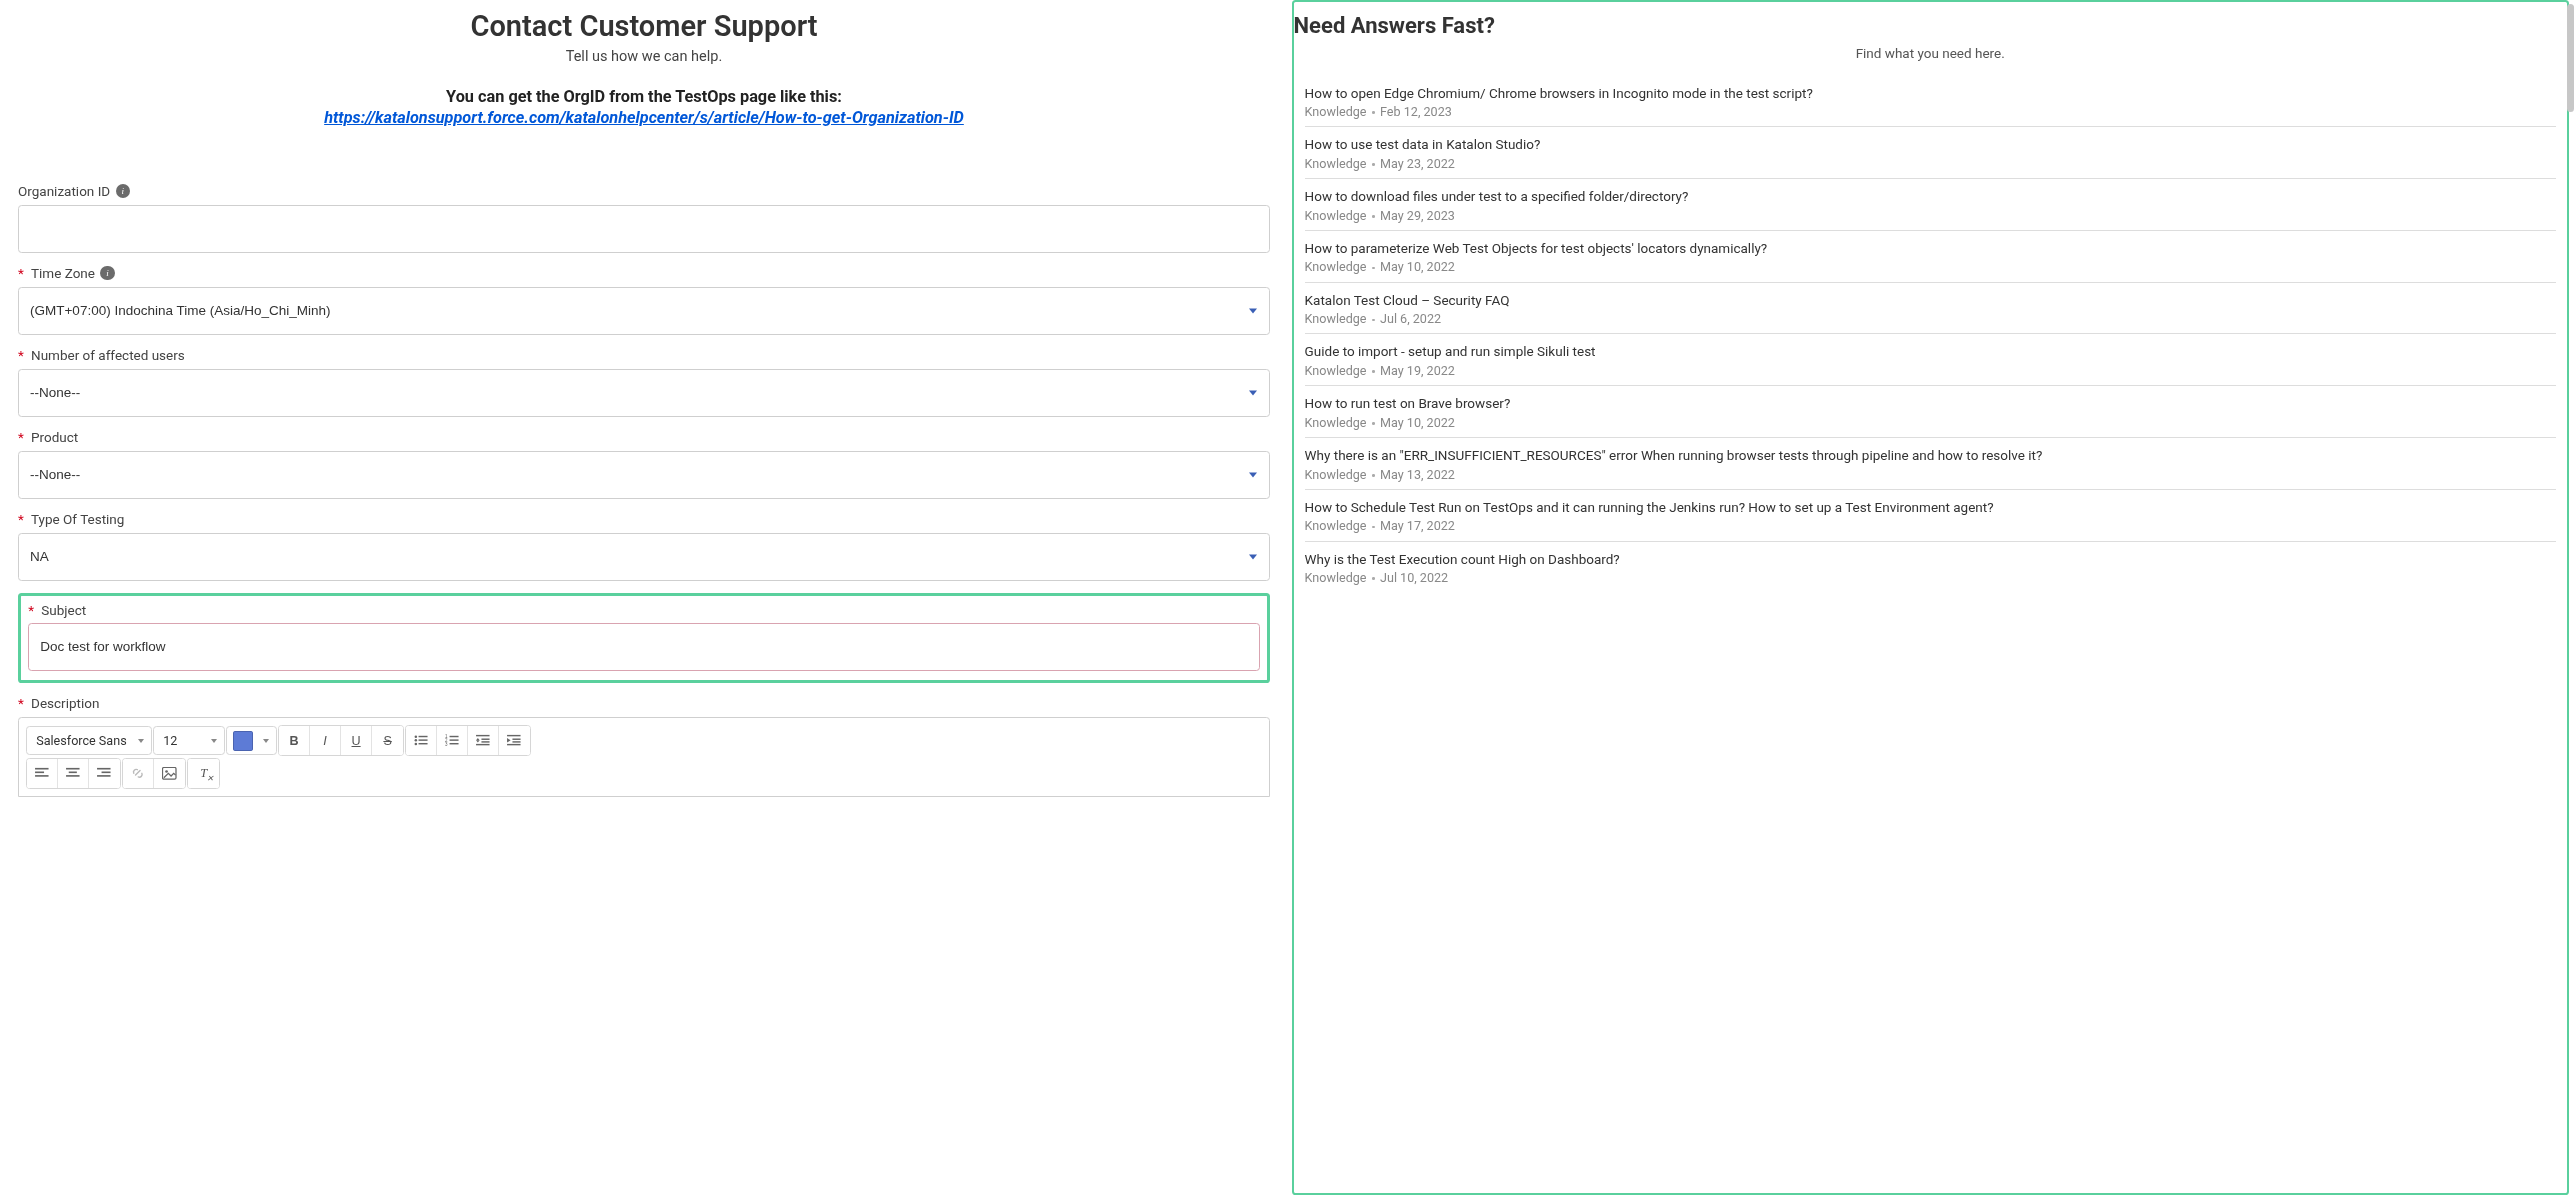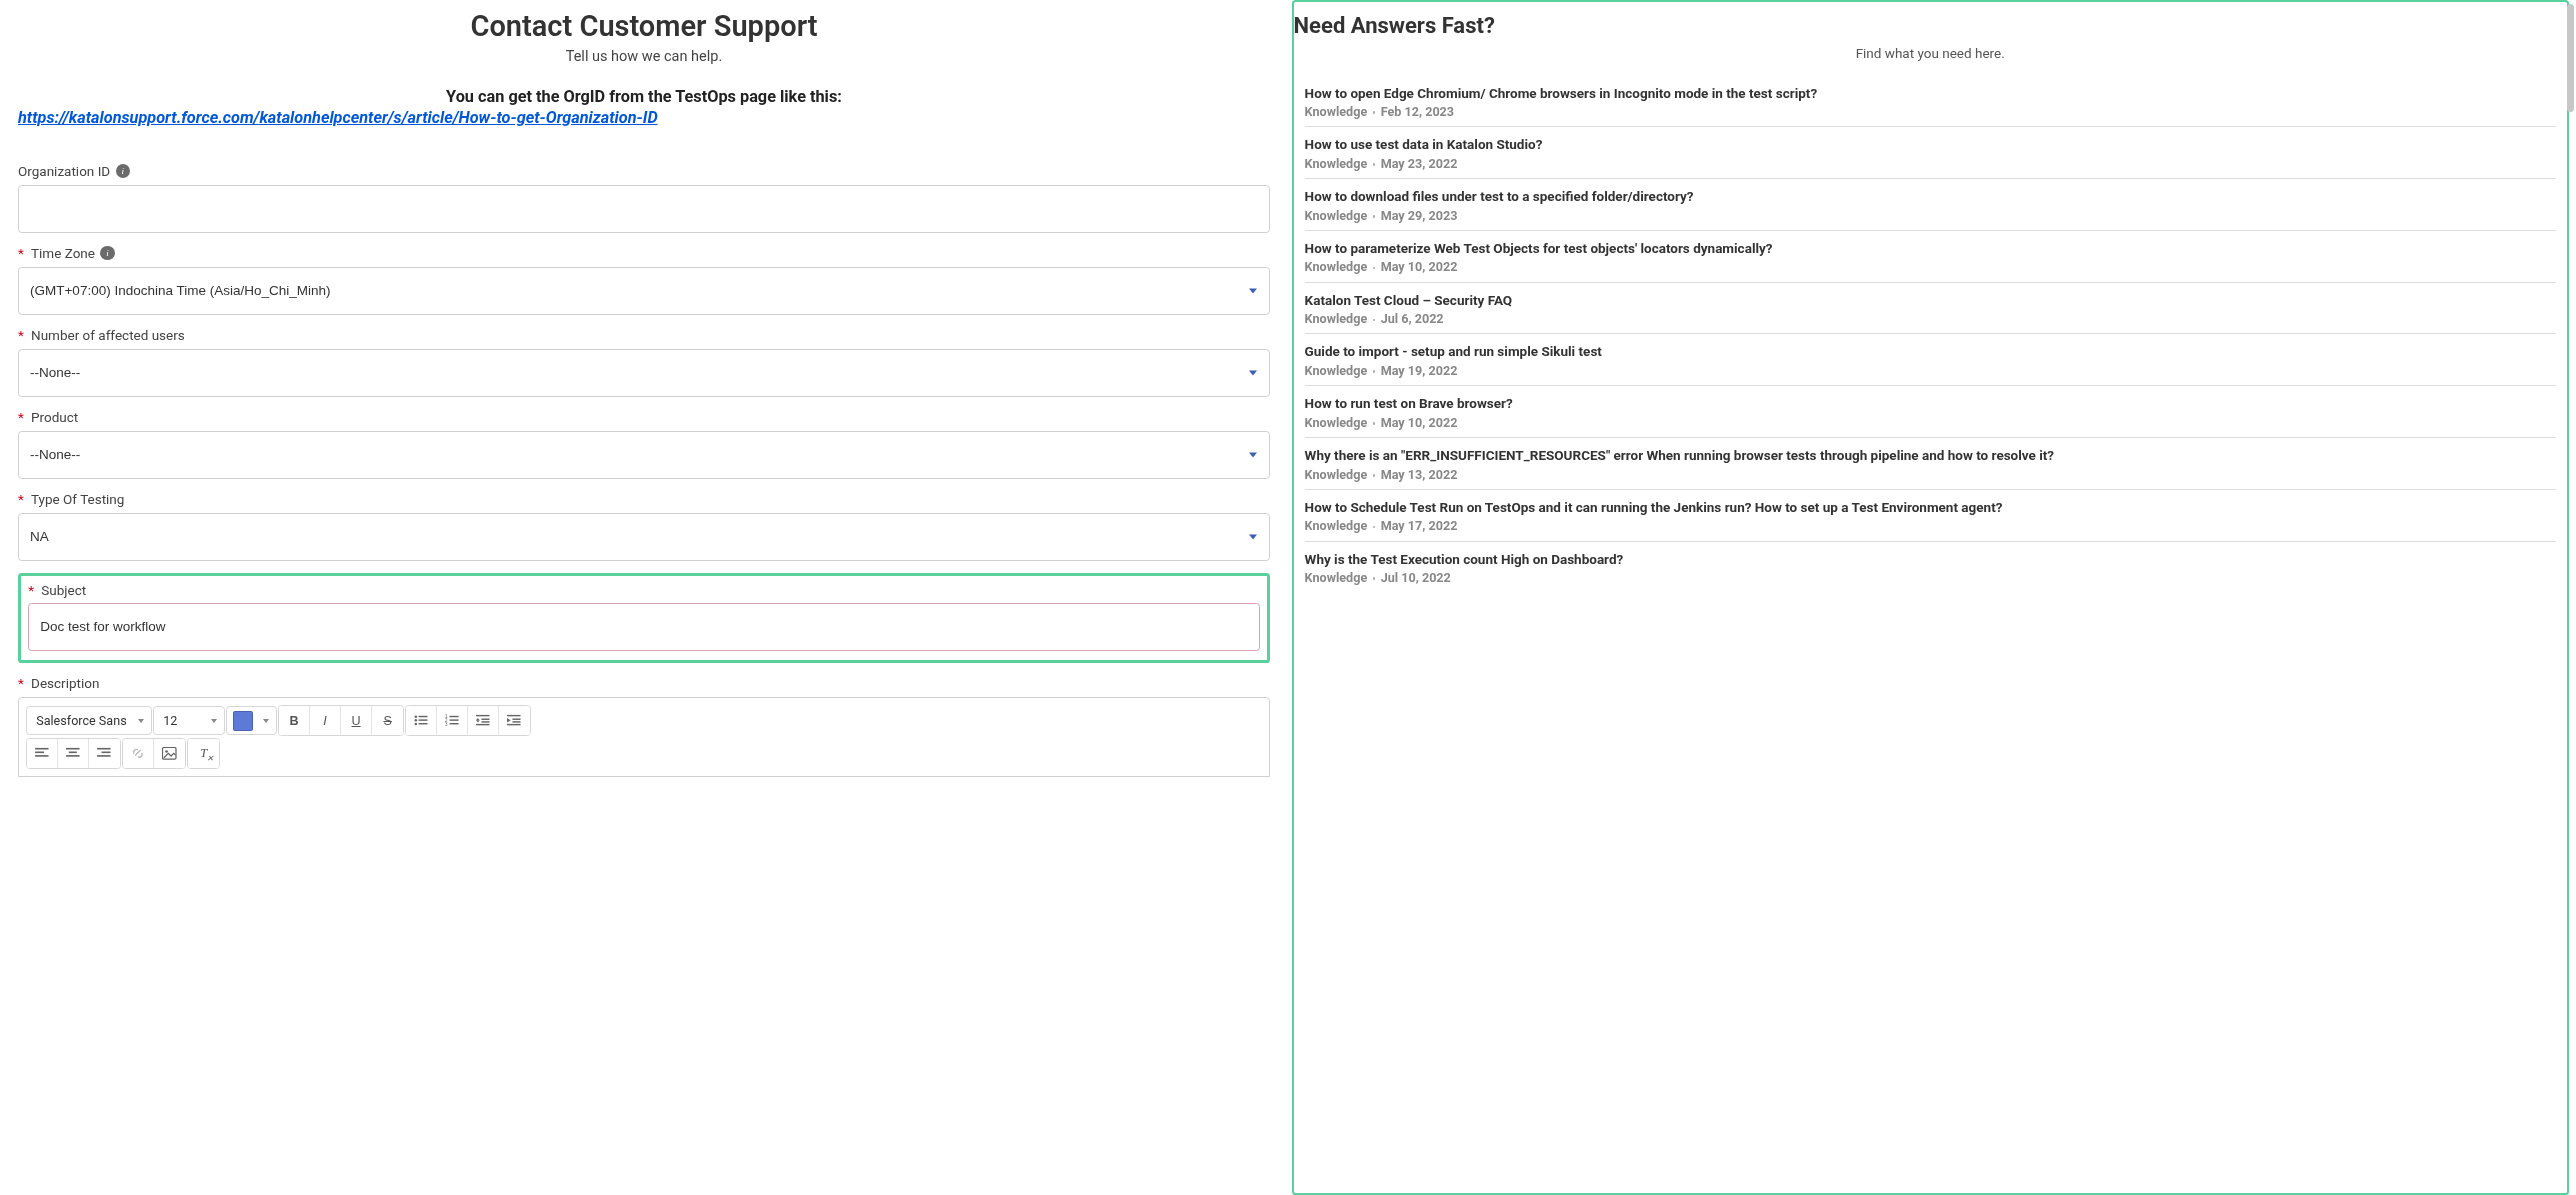--- a/index.html
+++ b/index.html
@@ -44,26 +44,27 @@
   }
   .orghelp {
     text-align: center;
     font-size: 16.3px;
     font-weight: 700;
     color: #222;
     margin-bottom: 1.8px;
   }
   .orglink {
     display: block;
+    text-align: center;
     color: #0057d8;
     font-weight: 700;
     font-style: italic;
     text-decoration: underline;
     font-size: 16.3px;
-    margin-bottom: 36px;
+    margin-bottom: 56px;
     word-break: break-all;
   }
   .form-group {
     margin-bottom: 12.6px;
   }
   .form-label {
     display: flex;
     align-items: center;
     gap: 5.4px;
     font-size: 13.5px;
@@ -194,21 +195,20 @@
     text-align: center;
     font-size: 13.5px;
     color: #555;
     margin-bottom: 14.5px;
   }
   .article-list { }
   .article {
     border-bottom: 0.9px solid #ddd;
     padding: 9px 0 7.2px 0;
     margin: 0 11px;
-    font-weight: bold;
   }
   .article-title {
     font-size: 13.5px;
     color: #333;
     margin-bottom: 3.6px;
     cursor: pointer;
   }
   .article-meta {
     font-size: 12.6px;
     color: #888;

